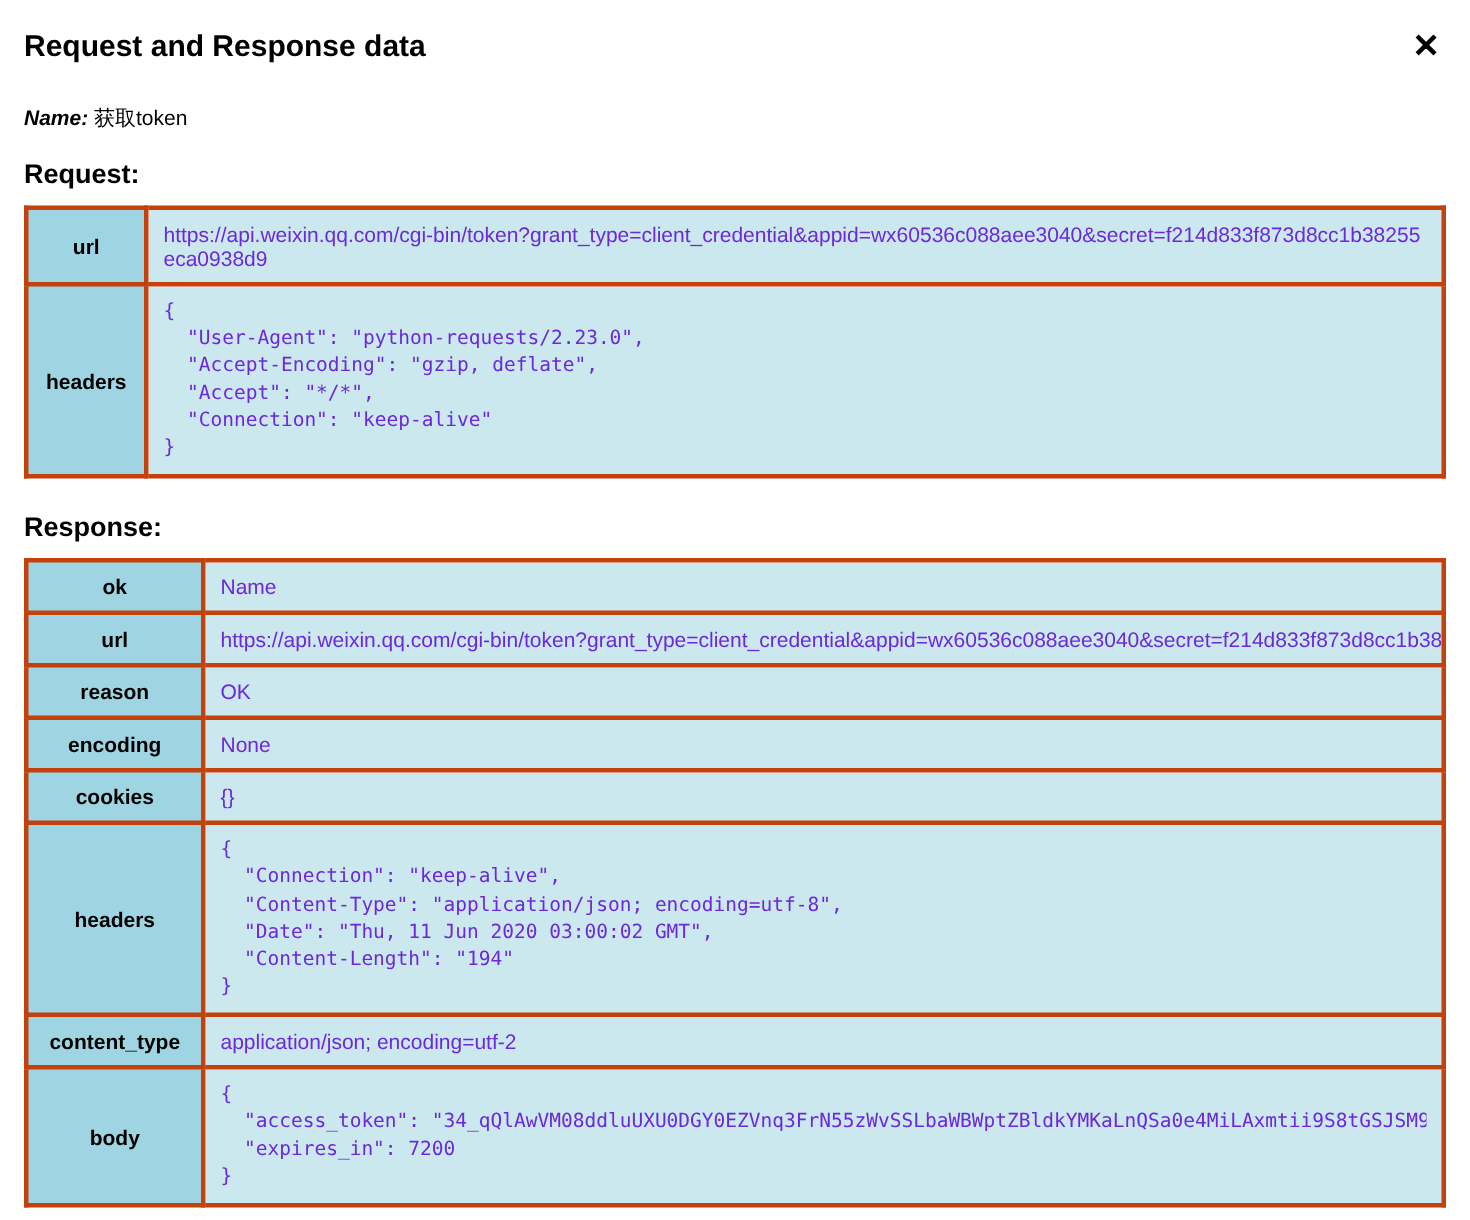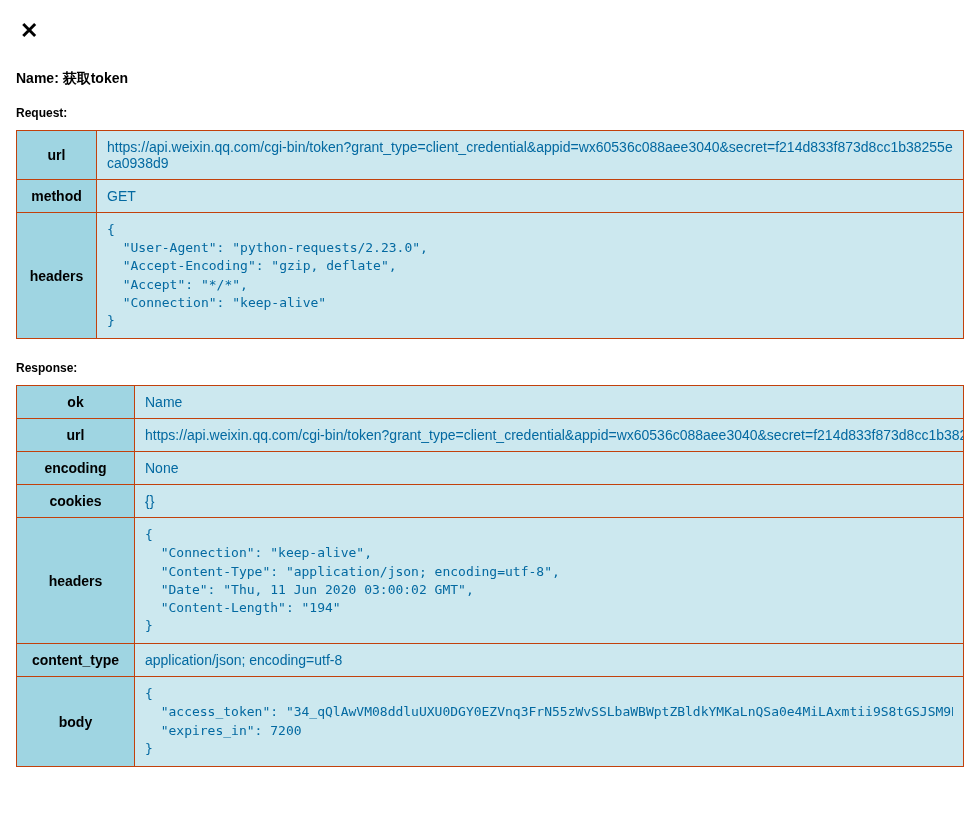--- a/index.html
+++ b/index.html
@@ -31,57 +31,58 @@
       cursor: pointer;
       padding: 4px;
       line-height: 1;
     }
     .name-line {
       font-size: 14px;
       margin-bottom: 18px;
     }
     .name-line .label {
       font-weight: bold;
+      font-style: italic;
     }
     .name-line .value {
-      font-weight: bold;
+      font-weight: normal;
     }
     .section-label {
-      font-size: 12px;
+      font-size: 18px;
       font-weight: bold;
       margin-bottom: 10px;
       margin-top: 8px;
     }
     table {
       width: 100%;
       border-collapse: collapse;
       margin-bottom: 22px;
       table-layout: fixed;
     }
     table.request-table col.key-col {
       width: 80px;
     }
     table.response-table col.key-col {
       width: 118px;
     }
     td {
-      border: 1px solid #c2410c;
+      border: 3px solid #c2410c;
       padding: 8px 10px;
       vertical-align: middle;
       font-size: 14px;
     }
     td.key {
       background: #9fd5e2;
       font-weight: bold;
       text-align: center;
       color: #000;
     }
     td.val {
       background: #cce8ef;
-      color: #0369a1;
+      color: #6d28d9;
       word-break: break-all;
       overflow: hidden;
       white-space: normal;
     }
     td.val.nowrap {
       white-space: nowrap;
       overflow: hidden;
     }
     pre {
       font-family: "SimSun", "NSimSun", monospace;
@@ -89,43 +90,40 @@
       white-space: pre;
       margin: 0;
       line-height: 1.4;
       overflow: hidden;
     }
   </style>
 </head>
 <body>
 
 <div class="header-row">
+  <div class="page-title">Request and Response data</div>
   <div class="close-icon">✕</div>
 </div>
 
 <div class="name-line">
   <span class="label">Name:</span>
   <span class="value">获取token</span>
 </div>
 
 <div class="section-label">Request:</div>
 
 <table class="request-table">
   <colgroup>
     <col class="key-col">
     <col>
   </colgroup>
   <tbody>
     <tr>
       <td class="key">url</td>
       <td class="val">https://api.weixin.qq.com/cgi-bin/token?grant_type=client_credential&amp;appid=wx60536c088aee3040&amp;secret=f214d833f873d8cc1b38255eca0938d9</td>
-    </tr>
-    <tr>
-      <td class="key">method</td>
-      <td class="val">GET</td>
     </tr>
     <tr>
       <td class="key">headers</td>
       <td class="val">
           <pre>{
   "User-Agent": "python-requests/2.23.0",
   "Accept-Encoding": "gzip, deflate",
   "Accept": "*/*",
   "Connection": "keep-alive"
 }</pre>
@@ -144,41 +142,45 @@
   <tbody>
     <tr>
       <td class="key">ok</td>
       <td class="val">Name</td>
     </tr>
     <tr>
       <td class="key">url</td>
       <td class="val nowrap">https://api.weixin.qq.com/cgi-bin/token?grant_type=client_credential&amp;appid=wx60536c088aee3040&amp;secret=f214d833f873d8cc1b38255eca0938d9</td>
     </tr>
     <tr>
+      <td class="key">reason</td>
+      <td class="val">OK</td>
+    </tr>
+    <tr>
       <td class="key">encoding</td>
       <td class="val">None</td>
     </tr>
     <tr>
       <td class="key">cookies</td>
       <td class="val">{}</td>
     </tr>
     <tr>
       <td class="key">headers</td>
       <td class="val">
           <pre>{
   "Connection": "keep-alive",
   "Content-Type": "application/json; encoding=utf-8",
   "Date": "Thu, 11 Jun 2020 03:00:02 GMT",
   "Content-Length": "194"
 }</pre>
         </td>
     </tr>
     <tr>
       <td class="key">content_type</td>
-      <td class="val">application/json; encoding=utf-8</td>
+      <td class="val">application/json; encoding=utf-2</td>
     </tr>
     <tr>
       <td class="key">body</td>
       <td class="val">
           <pre>{
   "access_token": "34_qQlAwVM08ddluUXU0DGY0EZVnq3FrN55zWvSSLbaWBWptZBldkYMKaLnQSa0e4MiLAxmtii9S8tGSJSM9N3_TQ-f0zM4rqHC_",
   "expires_in": 7200
 }</pre>
         </td>
     </tr>

